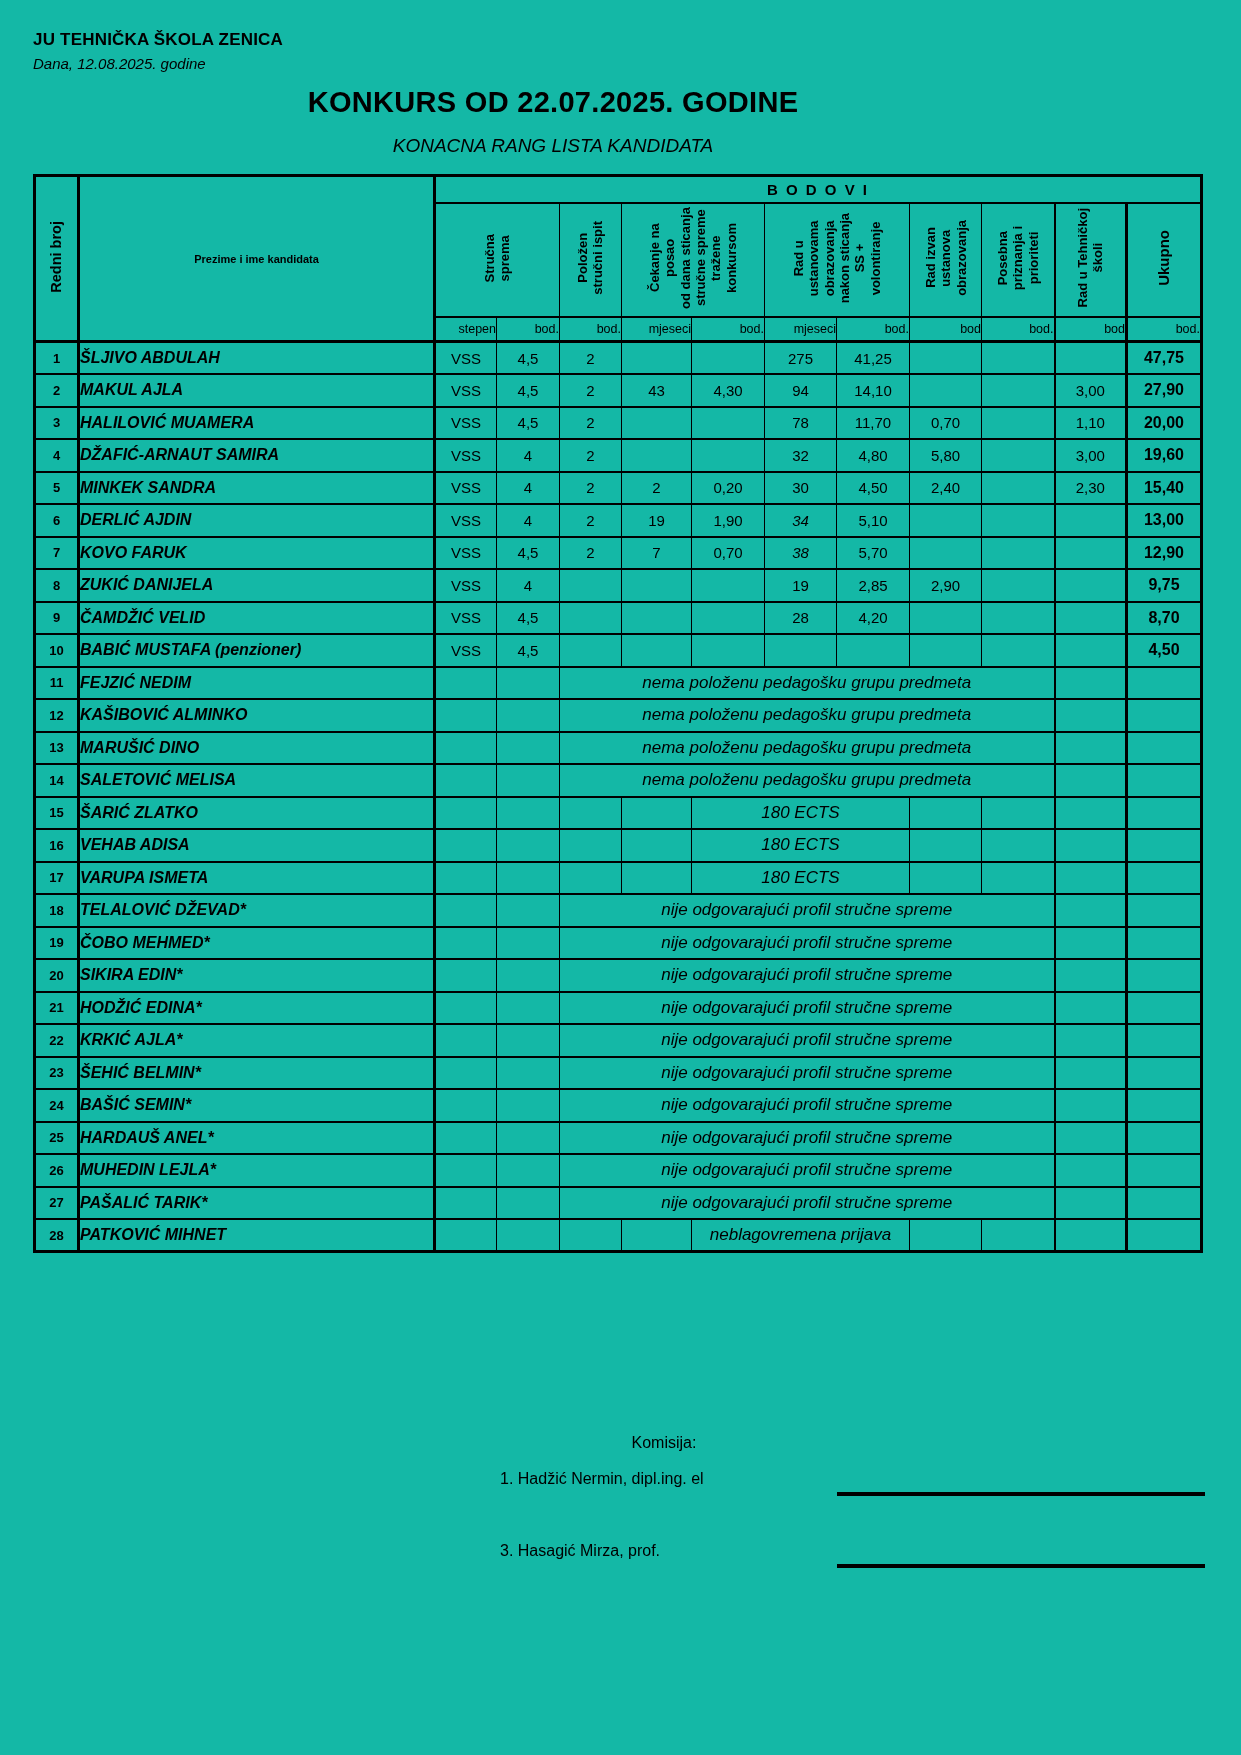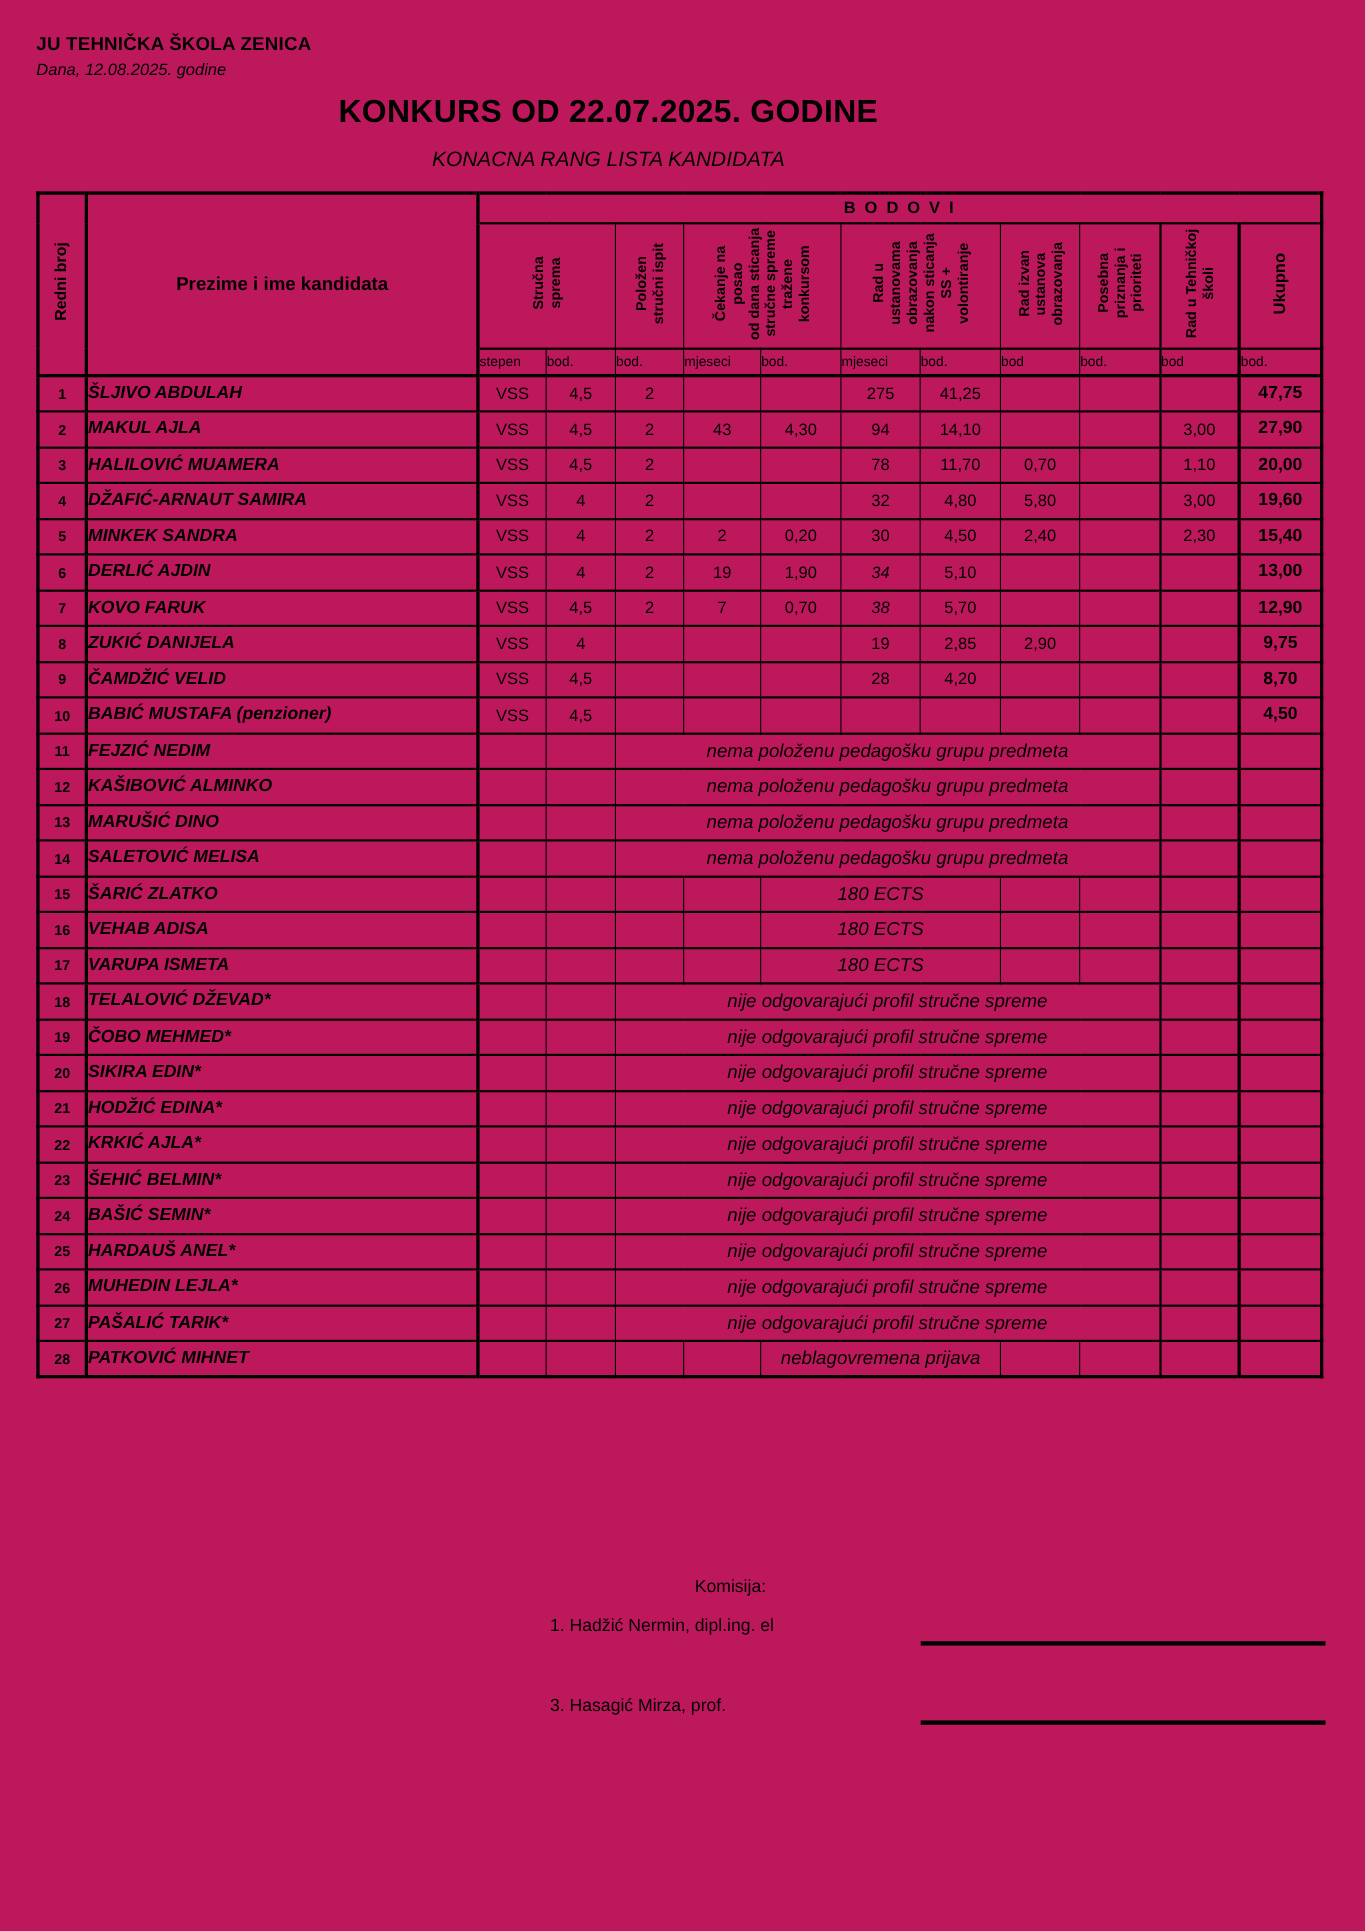--- a/index.html
+++ b/index.html
@@ -1,17 +1,17 @@
 <!DOCTYPE html>
 <html><head>
 <meta charset="utf-8">
 <style>
   html,body{margin:0;padding:0;background:#e8e8e8;}
   .page{
-    width:1241px;height:1755px;background:#be185d;position:relative;
+    width:1241px;height:1755px;background:#14b8a6;position:relative;
     font-family:"Liberation Sans",sans-serif;color:#000;overflow:hidden;
     box-sizing:border-box;padding:30px 0 0 33px;
   }
   .hdr-left{width:1040px;}
   .school{font-size:17px;font-weight:bold;letter-spacing:.2px;}
   .dateline{font-size:15px;font-style:italic;margin-top:5px;}
   .centered-block{width:1040px;text-align:center;}
   .title{font-size:29px;font-weight:bold;margin-top:14px;letter-spacing:.3px;}
   .sub1{font-size:19px;font-style:italic;margin-top:16px;}
   .sub2{font-size:16px;font-style:italic;margin-top:3px;}
@@ -31,23 +31,23 @@
   .th-bodovi{font-size:15px;font-weight:bold;letter-spacing:2px;height:25px;
     text-align:center;border-bottom-width:2px !important;}
   .th-lbl{height:112px;text-align:center;border-bottom-width:2px !important;}
   .vtext{
     writing-mode:vertical-rl;transform:rotate(180deg);display:inline-block;
     white-space:pre-line;font-size:13px;line-height:1.18;max-height:106px;
   }
   .vtext.bold{font-weight:bold;font-size:15px;}
   .th-corner{border-bottom-width:3px !important;}
   .th-corner .vtext{font-weight:bold;font-size:14.5px;}
-  .th-name{font-size:17px;font-weight:bold;
+  .th-name{font-size:11px;font-weight:bold;
     border-bottom-width:3px !important;border-left-width:3px !important;margin-top:33px;}
-  .th-unit{height:22px;font-size:12.5px;font-weight:normal;text-align:left;
+  .th-unit{height:22px;font-size:12.5px;font-weight:normal;text-align:right;
     border-bottom-width:3px !important;}
   tr.rrow{height:32.5px;}
   tr.rrow td{border-top-width:2px;}
   td.cnum{font-size:13px;font-weight:bold;text-align:center;}
   td.cname{font-size:16px;font-weight:bold;font-style:italic;text-align:left;
     padding-left:5px;white-space:nowrap;border-left-width:3px !important;}
   td.cval{font-size:15px;text-align:center;}
   td.cval.it{font-style:italic;}
   td.ctotal{font-size:16px;font-weight:bold;text-align:center;}
   td.cremark{font-size:17px;font-style:italic;text-align:center;white-space:nowrap;}

